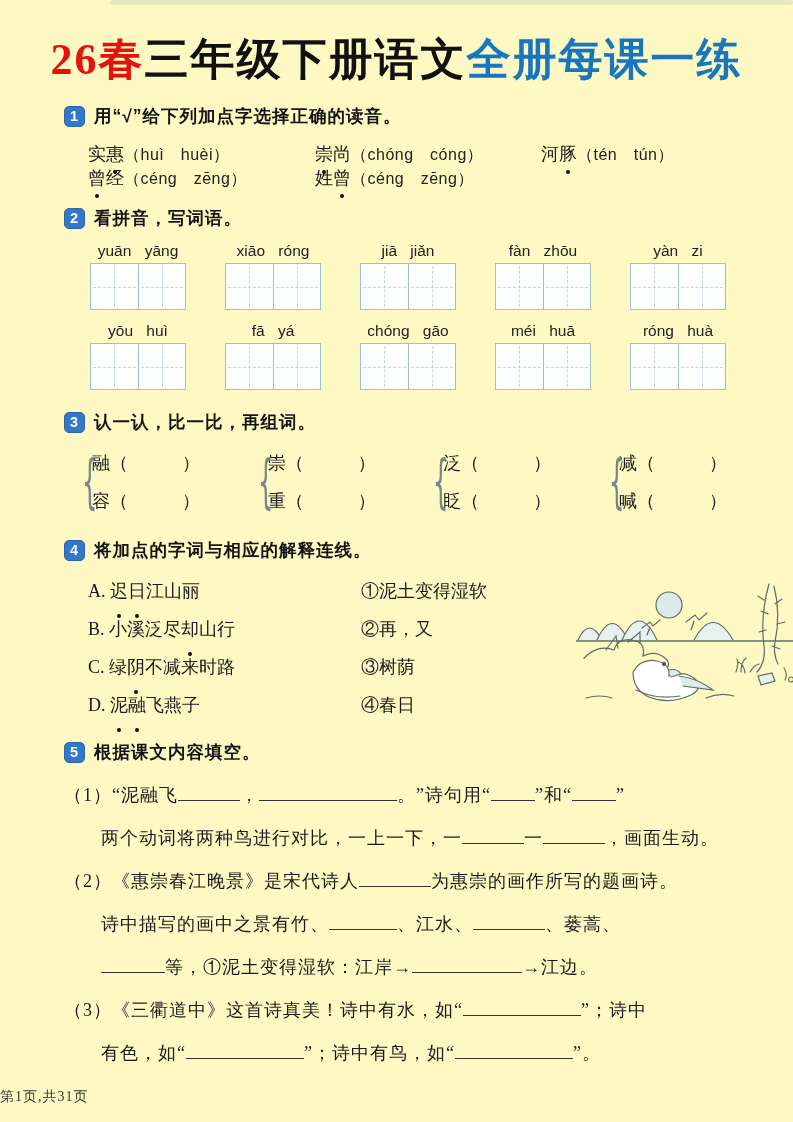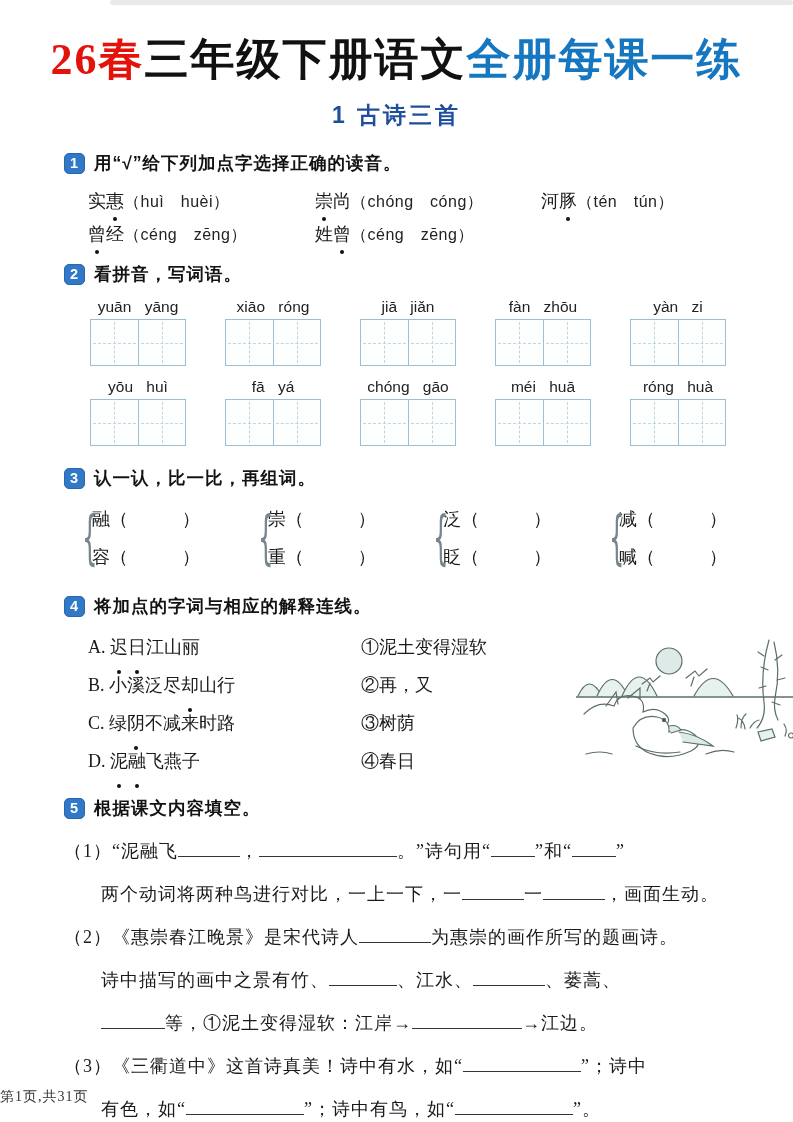--- a/index.html
+++ b/index.html
@@ -1,16 +1,16 @@
 <!DOCTYPE html>
 <html><head>
 <meta charset="utf-8">
 <style>
   html,body{margin:0;padding:0;background:#888;}
-  .page{width:793px;height:1122px;background:#ffffff;position:relative;overflow:hidden;
+  .page{width:793px;height:1122px;background:#fef9c3;position:relative;overflow:hidden;
         font-family:"Liberation Serif",serif;color:#1a1a1a;margin:0 auto;}
   .scan-edge{position:absolute;top:0;left:110px;right:0;height:5px;background:#bfbfbf;opacity:.35;border-radius:3px;}
 
   
   .title{text-align:center;margin:0;padding-top:36px;font-size:44px;font-weight:bold;
          letter-spacing:2px;line-height:1.1;font-family:"Liberation Serif",serif;}
   .title .t-red{color:#e3120b;}
   .title .t-black{color:#111;}
   .title .t-blue{color:#1677c0;}
   .lesson{text-align:center;margin-top:16px;font-size:23px;font-weight:bold;color:#1e4f9e;
@@ -20,21 +20,21 @@
 
   
   .sec-head{display:flex;align-items:center;gap:9px;font-family:"Liberation Sans",sans-serif;
             font-weight:bold;font-size:17.5px;color:#131313;letter-spacing:1px;}
   .badge{width:21px;height:21px;flex:0 0 21px;background:#3178c6;border:1px solid #2a66ad;
          color:#fff;border-radius:5px;display:flex;align-items:center;justify-content:center;
          font-size:14.5px;font-family:"Liberation Sans",sans-serif;box-sizing:border-box;}
 
   
   .s1-items{margin:14px 0 0 24px;display:grid;grid-template-columns:227px 226px auto;
-            row-gap:9px;font-size:18px;}
+            font-size:18px;}
   .s1-item{white-space:nowrap;}
   .ch{position:relative;display:inline-block;}
   .ch.dot::after{content:"";position:absolute;left:50%;transform:translateX(-50%);
                  bottom:-8px;width:4px;height:4px;border-radius:50%;background:#111;}
   .pin{font-family:"Liberation Sans",sans-serif;font-size:16px;color:#222;letter-spacing:.5px;}
 
   
   .s2-row{display:flex;justify-content:space-between;margin:12px 11px 0 26px;}
   .s2-item{width:96px;text-align:center;}
   .pin-label{font-family:"Liberation Sans",sans-serif;font-size:15.5px;color:#222;
@@ -74,21 +74,20 @@
   .mt4{margin-top:18px;} .mt5{margin-top:16px;}
 </style>
 </head>
 <body>
 
 <div class="page">
   <div class="scan-edge"></div>
 
   <h1 class="title"><span class="t-red">26春</span><span class="t-black">三年级下册语文</span><span class="t-blue">全册每课一练</span></h1>
 
-  <div class="lesson">1 古诗三首</div>
 
   <div class="content">
 
     <div class="sec-head mt1">
       <span class="badge">1</span>
       <span>用“√”给下列加点字选择正确的读音。</span>
     </div>
     <div class="s1-items">
         <span class="s1-item"><span class="word"><span class="ch">实</span><span class="ch dot">惠</span></span><span class="pin">（huì　huèi）</span></span>
         <span class="s1-item"><span class="word"><span class="ch dot">崇</span><span class="ch">尚</span></span><span class="pin">（chóng　cóng）</span></span>

